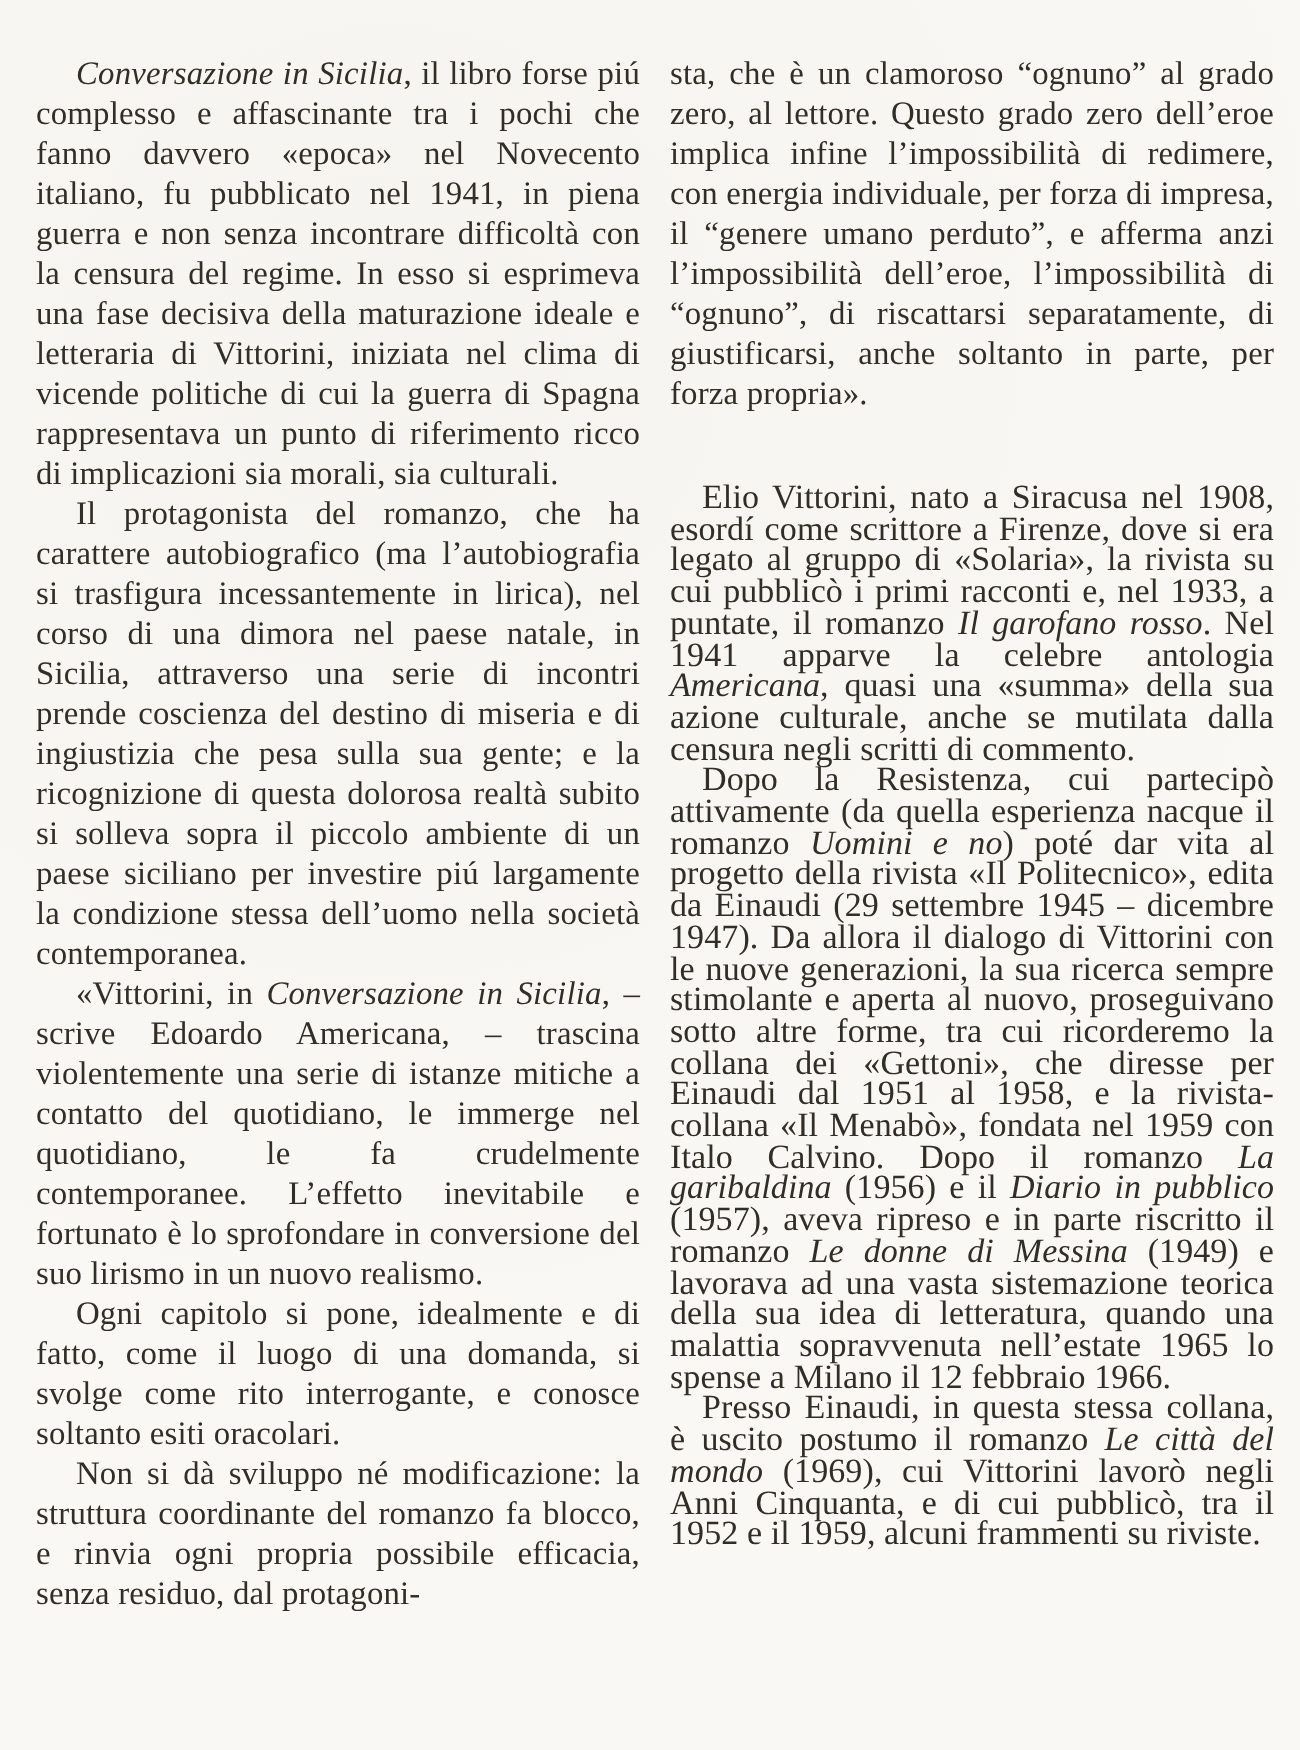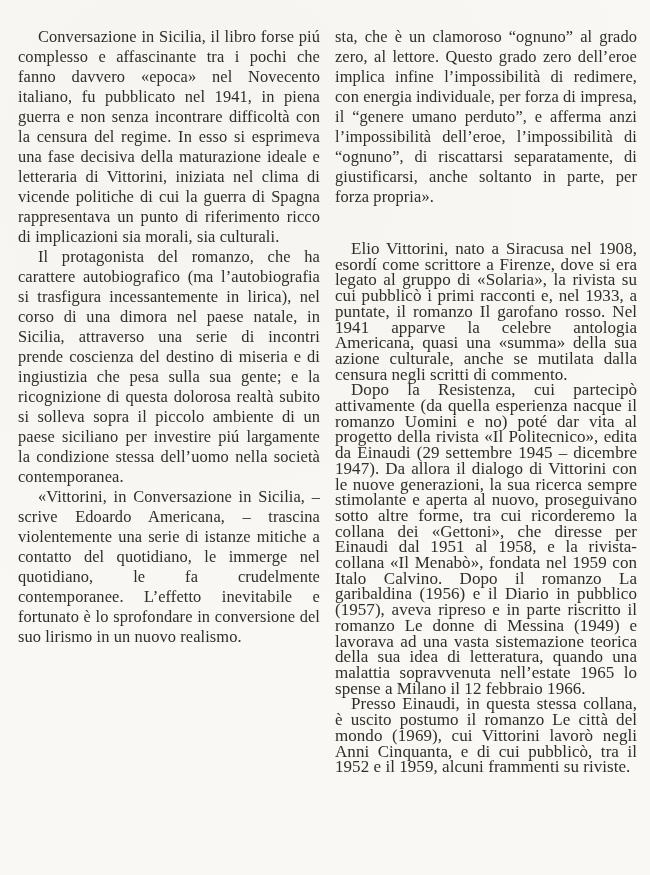--- a/index.html
+++ b/index.html
@@ -50,30 +50,33 @@
     line-height: 15.7px;
     text-align: justify;
     letter-spacing: 0.05px;
     hyphens: auto;
     -webkit-hyphens: auto;
   }
   .bio .para.indent {
     text-indent: 16px;
   }
   .it {
+    font-style: italic;
   }
 </style>
 </head>
 <body style="background: rgb(249, 248, 244); color: rgb(50, 45, 38);">
 
 <div class="page">
   <div class="col body-text">
       <p class="para indent"><span class="it">Conversazione in Sicilia</span><span>, il libro forse piú complesso e affascinante tra i pochi che fanno davvero «epoca» nel Novecento italiano, fu pubblicato nel 1941, in piena guerra e non senza incontrare difficoltà con la censura del regime. In esso si esprimeva una fase decisiva della maturazione ideale e letteraria di Vittorini, iniziata nel clima di vicende politiche di cui la guerra di Spagna rappresentava un punto di riferimento ricco di implicazioni sia morali, sia culturali.</span></p>
       <p class="para indent"><span>Il protagonista del romanzo, che ha carattere autobiografico (ma l’autobiografia si trasfigura incessantemente in lirica), nel corso di una dimora nel paese natale, in Sicilia, attraverso una serie di incontri prende coscienza del destino di miseria e di ingiustizia che pesa sulla sua gente; e la ricognizione di questa dolorosa realtà subito si solleva sopra il piccolo ambiente di un paese siciliano per investire piú largamente la condizione stessa dell’uomo nella società contemporanea.</span></p>
       <p class="para indent"><span>«Vittorini, in </span><span class="it">Conversazione in Sicilia</span><span>, – scrive Edoardo Americana, – trascina violentemente una serie di istanze mitiche a contatto del quotidiano, le immerge nel quotidiano, le fa crudelmente contemporanee. L’effetto inevitabile e fortunato è lo sprofondare in conversione del suo lirismo in un nuovo realismo.</span></p>
+      <p class="para indent"><span>Ogni capitolo si pone, idealmente e di fatto, come il luogo di una domanda, si svolge come rito interrogante, e conosce soltanto esiti oracolari.</span></p>
+      <p class="para indent"><span>Non si dà sviluppo né modificazione: la struttura coordinante del romanzo fa blocco, e rinvia ogni propria possibile efficacia, senza residuo, dal protagoni-</span></p>
     </div>
   <div class="col">
     <div class="body-text">
         <p class="para"><span>sta, che è un clamoroso “ognuno” al grado zero, al lettore. Questo grado zero dell’eroe implica infine l’impossibilità di redimere, con energia individuale, per forza di impresa, il “genere umano perduto”, e afferma anzi l’impossibilità dell’eroe, l’impossibilità di “ognuno”, di riscattarsi separatamente, di giustificarsi, anche soltanto in parte, per forza propria».</span></p>
       </div>
     <div class="bio">
         <p class="para indent"><span>Elio Vittorini, nato a Siracusa nel 1908, esordí come scrittore a Firenze, dove si era legato al gruppo di «Solaria», la rivista su cui pubblicò i primi racconti e, nel 1933, a puntate, il romanzo </span><span class="it">Il garofano rosso</span><span>. Nel 1941 apparve la celebre antologia </span><span class="it">Americana</span><span>, quasi una «summa» della sua azione culturale, anche se mutilata dalla censura negli scritti di commento.</span></p>
         <p class="para indent"><span>Dopo la Resistenza, cui partecipò attivamente (da quella esperienza nacque il romanzo </span><span class="it">Uomini e no</span><span>) poté dar vita al progetto della rivista «Il Politecnico», edita da Einaudi (29 settembre 1945 – dicembre 1947). Da allora il dialogo di Vittorini con le nuove generazioni, la sua ricerca sempre stimolante e aperta al nuovo, proseguivano sotto altre forme, tra cui ricorderemo la collana dei «Gettoni», che diresse per Einaudi dal 1951 al 1958, e la rivista-collana «Il Menabò», fondata nel 1959 con Italo Calvino. Dopo il romanzo </span><span class="it">La garibaldina</span><span> (1956) e il </span><span class="it">Diario in pubblico</span><span> (1957), aveva ripreso e in parte riscritto il romanzo </span><span class="it">Le donne di Messina</span><span> (1949) e lavorava ad una vasta sistemazione teorica della sua idea di letteratura, quando una malattia sopravvenuta nell’estate 1965 lo spense a Milano il 12 febbraio 1966.</span></p>
         <p class="para indent"><span>Presso Einaudi, in questa stessa collana, è uscito postumo il romanzo </span><span class="it">Le città del mondo</span><span> (1969), cui Vittorini lavorò negli Anni Cinquanta, e di cui pubblicò, tra il 1952 e il 1959, alcuni frammenti su riviste.</span></p>
       </div>

